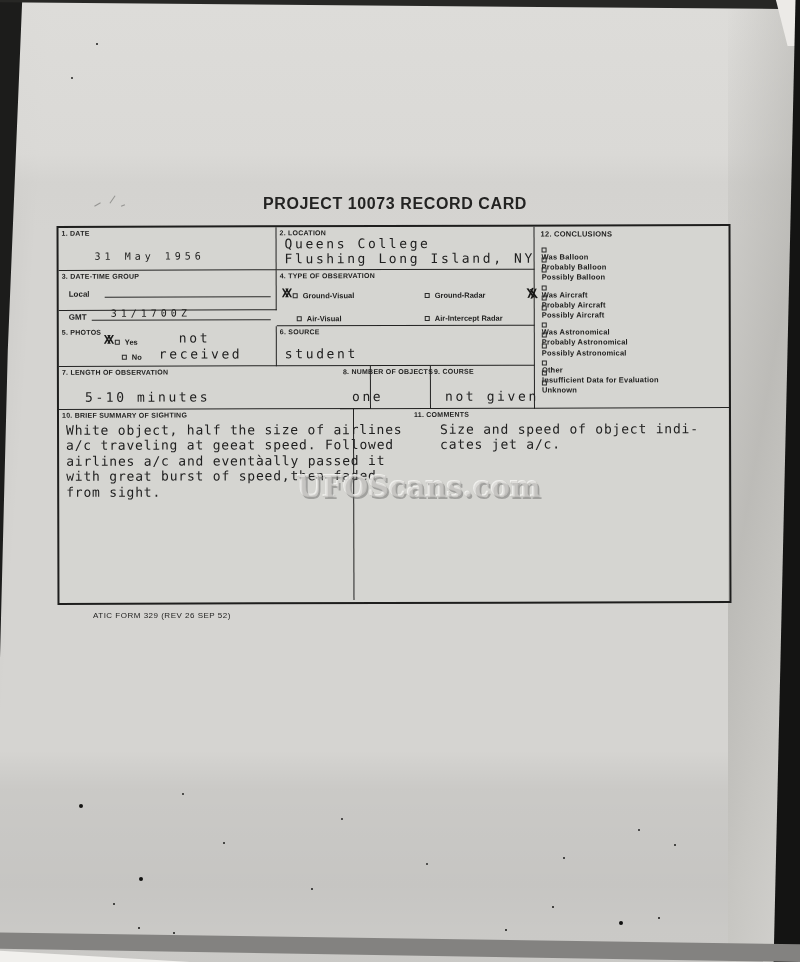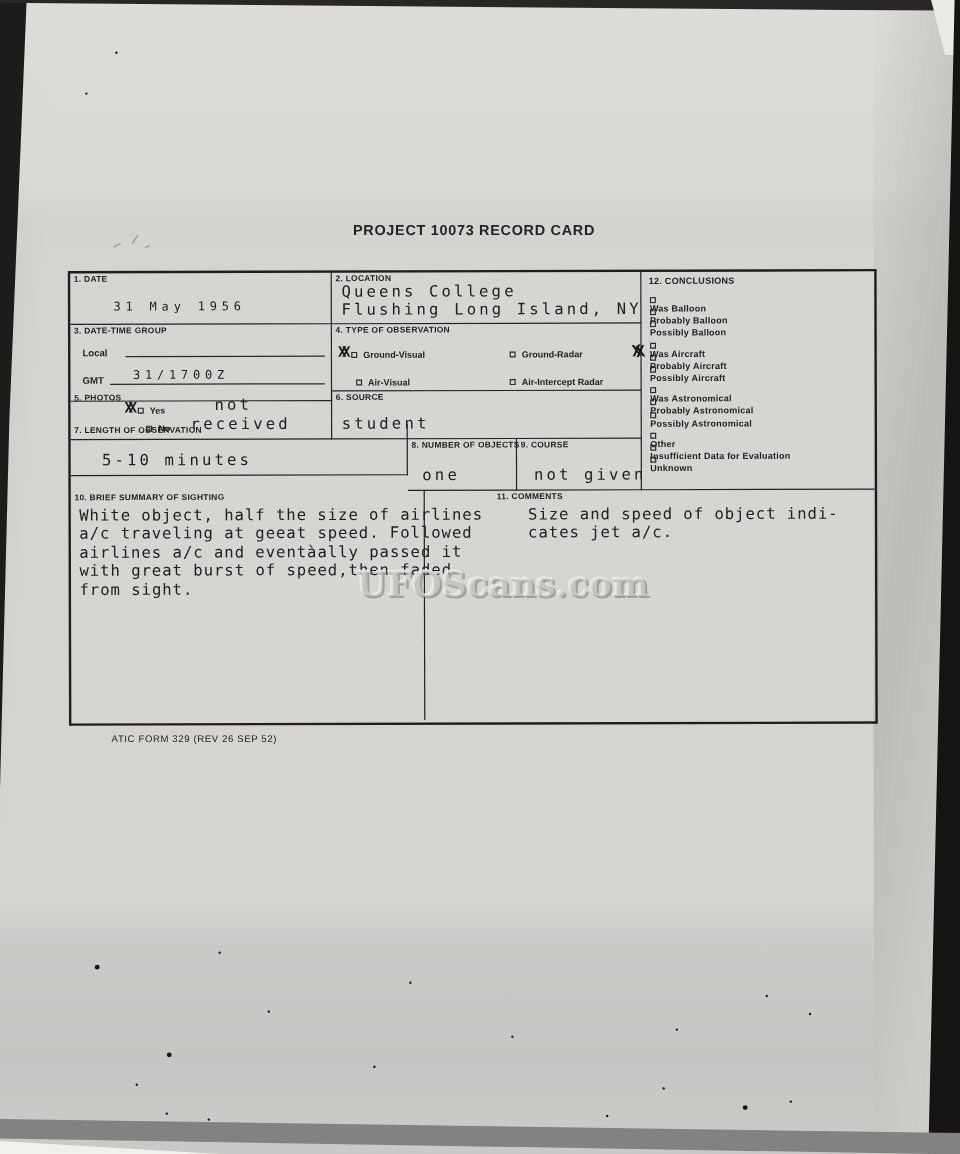--- a/index.html
+++ b/index.html
@@ -34,22 +34,22 @@
     44px 835px 0 1px #111110, 215px 845px 0 0 #191918, 409px 886px 0 0 #131312, 467px 814px 0 0 #1d1d1c,
     456px 863px 0 0 #161615, 524px 879px 0 1px #101010, 542px 786px 0 0 #202020, 562px 874px 0 0 #141413,
     578px 801px 0 0 #1b1b1a, 245px 775px 0 0 #232322, 330px 820px 0 0 #2a2a29;}
   .scribble{position:absolute;left:92px;top:196px;width:34px;height:14px;}
   .scribble i{position:absolute;display:block;background:rgba(85,85,83,.5);}
   .scribble i:nth-child(1){left:2px;top:8px;width:7px;height:1px;transform:rotate(-30deg);}
   .scribble i:nth-child(2){left:16px;top:3px;width:9px;height:1px;transform:rotate(-55deg);}
   .scribble i:nth-child(3){left:29px;top:9px;width:4px;height:1px;transform:rotate(-20deg);}
 
   
-  .title{position:absolute;left:57px;top:185px;width:676px;text-align:center;
-    font-size:12px;font-weight:bold;letter-spacing:.6px;color:#232322;}
+  .title{position:absolute;left:57px;top:195px;width:676px;text-align:center;
+    font-size:16px;font-weight:bold;letter-spacing:.6px;color:#232322;}
   .footer{position:absolute;left:62px;top:611px;font-size:8px;font-weight:normal;letter-spacing:.5px;color:#232322;margin-left:31px;}
   .watermark{position:absolute;left:297px;top:470px;z-index:30;
     font-family:"DejaVu Serif",serif;font-weight:bold;font-size:29px;letter-spacing:0;
     color:rgba(214,213,210,.62);
     text-shadow:1.5px 1.5px 0 rgba(118,118,116,.55), -1px -1px 0 rgba(248,248,245,.8), 0 0 1px rgba(120,120,118,.4);}
 
   
   .card{position:absolute;left:57px;top:225px;width:674px;height:379px;
     border:2px solid #1e1e1d;transform:rotate(-.15deg);background:rgba(216,215,212,.25);}
   .cell{position:absolute;}
@@ -108,21 +108,21 @@
       <span class="lab">1. DATE</span>
       <span class="typed-xw pos" style="left:36px;top:23px;">31 May 1956</span>
     </div>
 
     <div class="cell br bb" style="left:218px;top:0;width:258px;height:43px;padding-left:20px;">
       <span class="lab">2. LOCATION</span>
       <span class="typed-w pos" style="left:8px;top:9px;">Queens College</span>
       <span class="typed-w pos" style="left:8px;top:24px;">Flushing Long Island, NY</span>
     </div>
 
-    <div class="cell br bb" style="left:0;top:43px;width:218px;height:64px;">
+    <div class="cell br bb" style="left:0;top:43px;width:218px;height:40px;">
       <span class="lab">3. DATE-TIME GROUP</span>
       <span class="pos" style="left:10px;top:19px;font-size:8px;font-weight:bold;">Local</span>
       <span class="uline pos" style="left:46px;top:17px;width:166px;"></span>
       <span class="pos" style="left:10px;top:42px;font-size:8px;font-weight:bold;">GMT</span>
       <span class="uline pos" style="left:33px;top:40px;width:179px;"></span>
       <span class="typed-xw pos" style="left:52px;top:37px;">31/1700Z</span>
     </div>
 
     <div class="cell br bb" style="left:218px;top:43px;width:258px;height:56px;">
       <span class="lab">4. TYPE OF OBSERVATION</span>
@@ -158,21 +158,21 @@
         <span>No</span>
       </span>
       <span class="typed-w pos" style="left:100px;top:20px;">received</span>
     </div>
 
     <div class="cell br bb" style="left:218px;top:99px;width:258px;height:40px;">
       <span class="lab">6. SOURCE</span>
       <span class="typed-w pos" style="left:8px;top:20px;">student</span>
     </div>
 
-    <div class="cell br bb" style="left:0;top:126px;width:281px;height:43px;padding-left:24px;">
+    <div class="cell br bb" style="left:0;top:139px;width:312px;height:43px;padding-left:24px;">
       <span class="lab">7. LENGTH OF OBSERVATION</span>
       <span class="typed-w pos" style="left:26px;top:23px;">5-10 minutes</span>
     </div>
 
     <div class="cell br bb" style="left:281px;top:139px;width:91px;height:43px;">
       <span class="lab">8. NUMBER OF OBJECTS</span>
       <span class="typed-w pos" style="left:12px;top:23px;">one</span>
     </div>
 
     <div class="cell br bb" style="left:372px;top:139px;width:104px;height:43px;">

